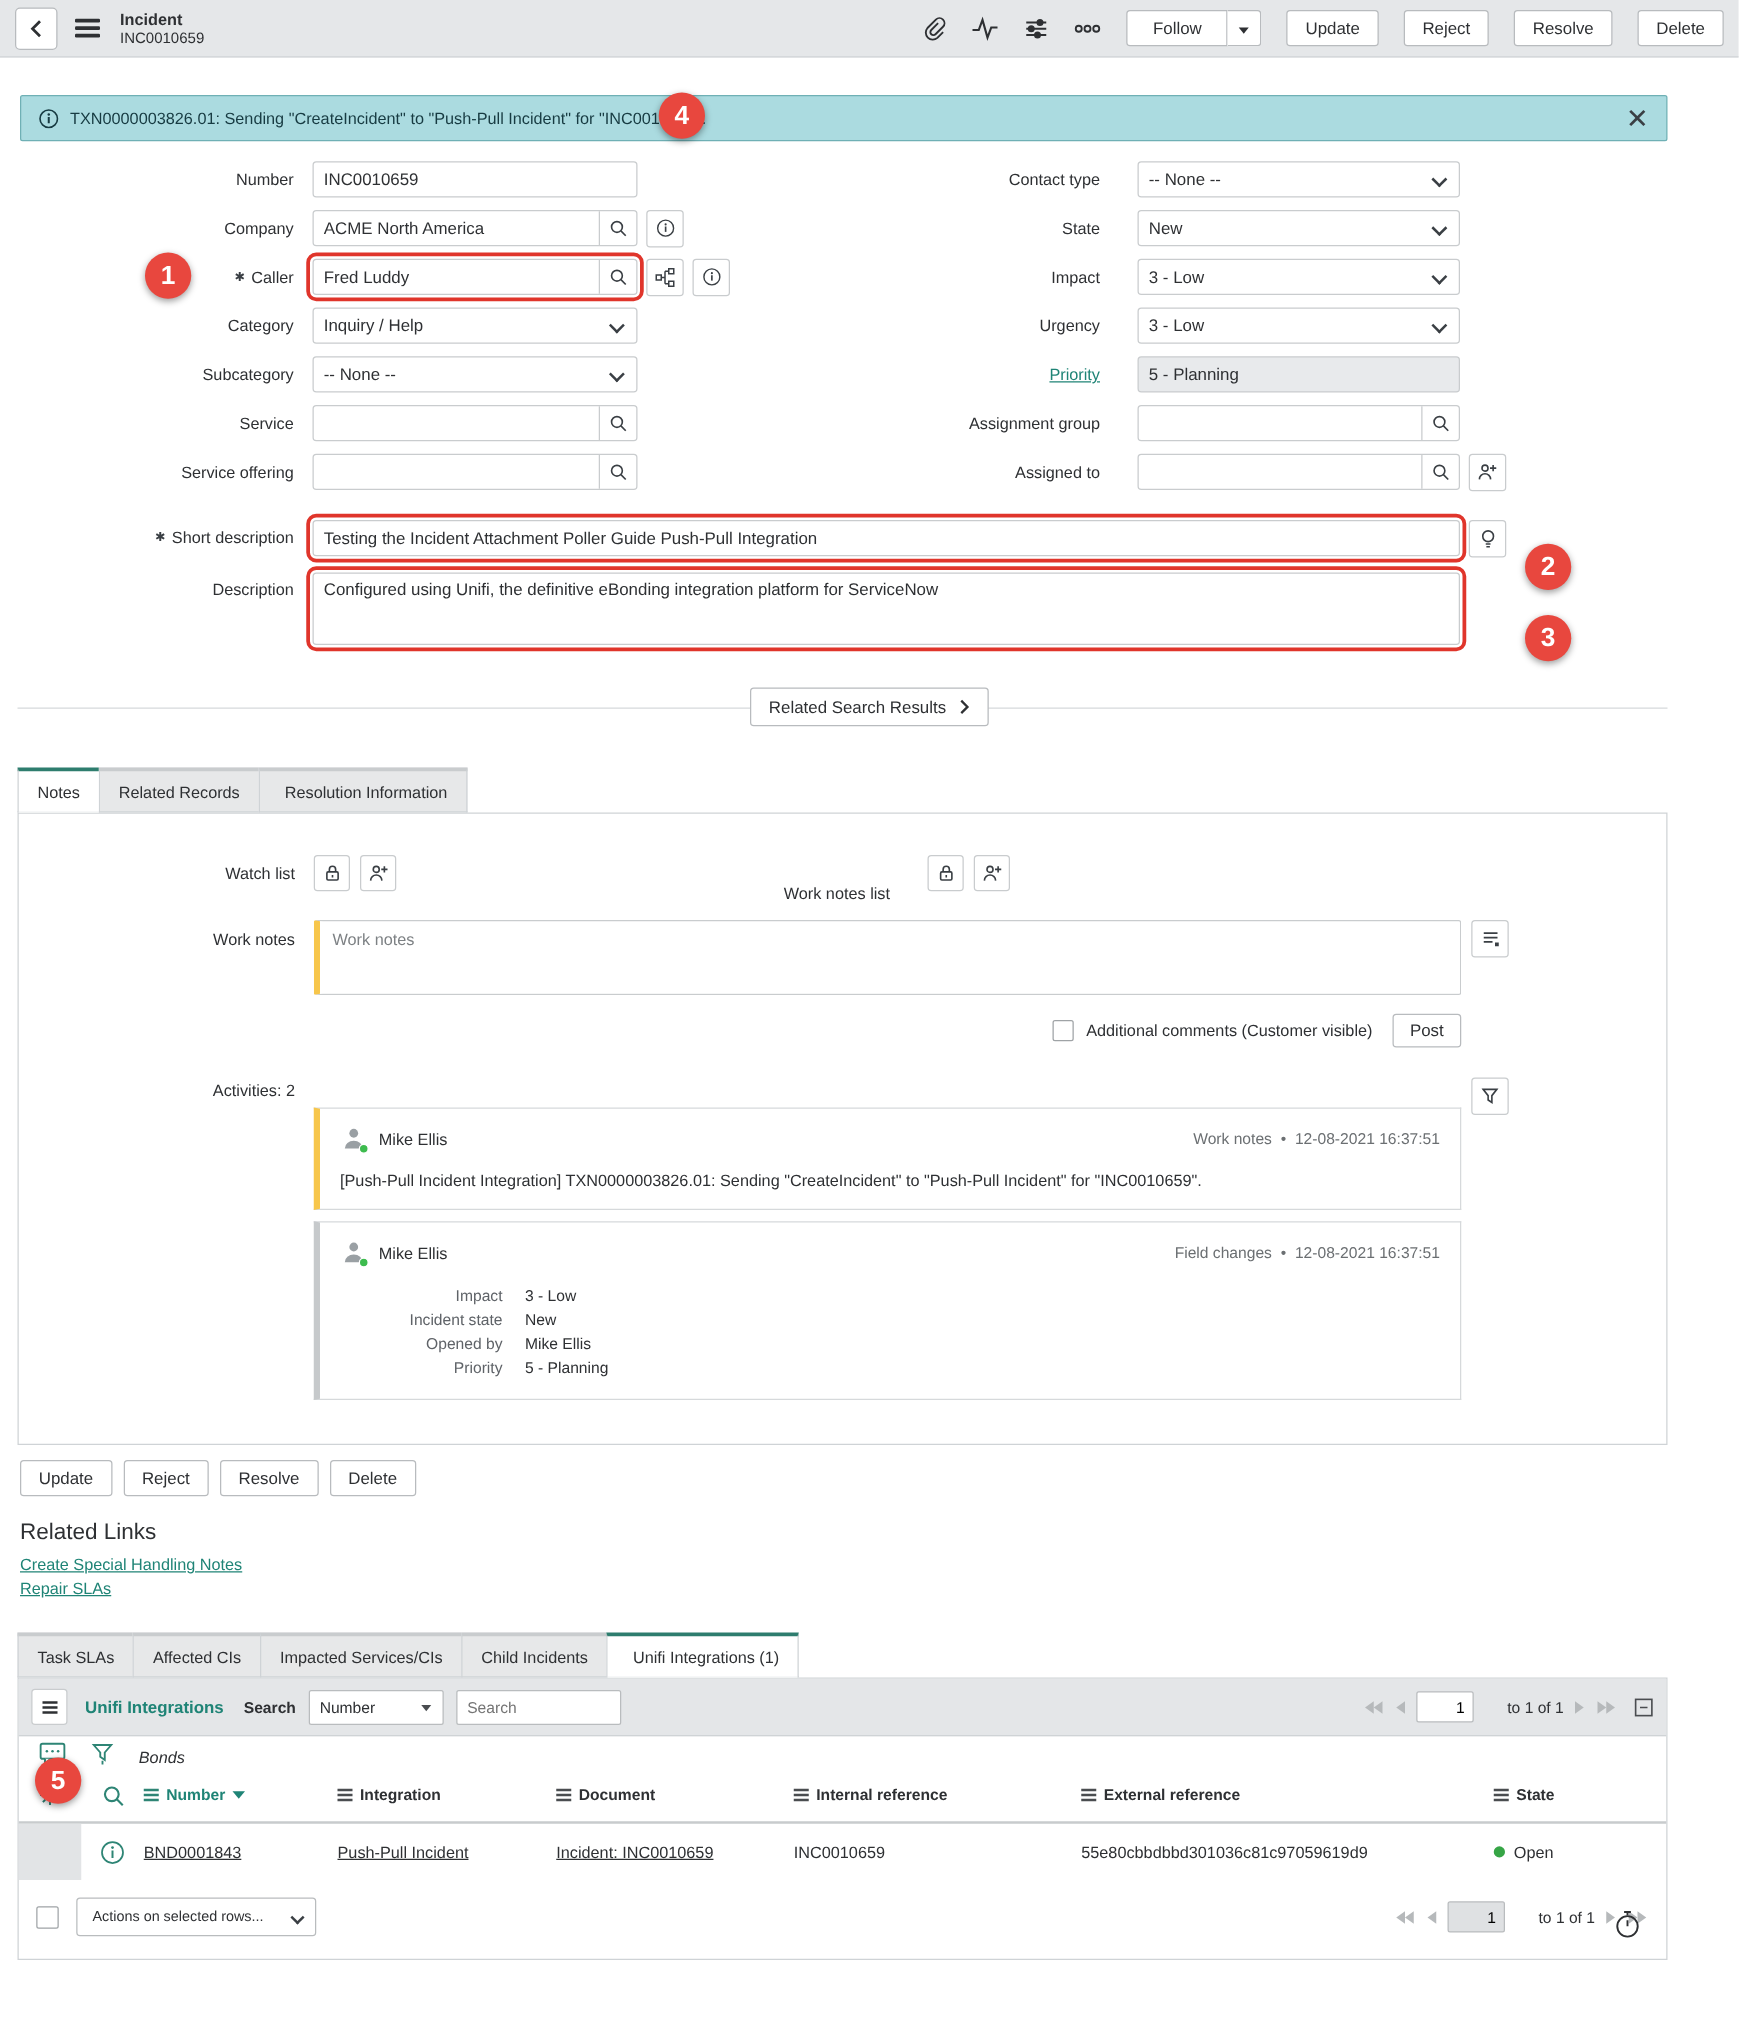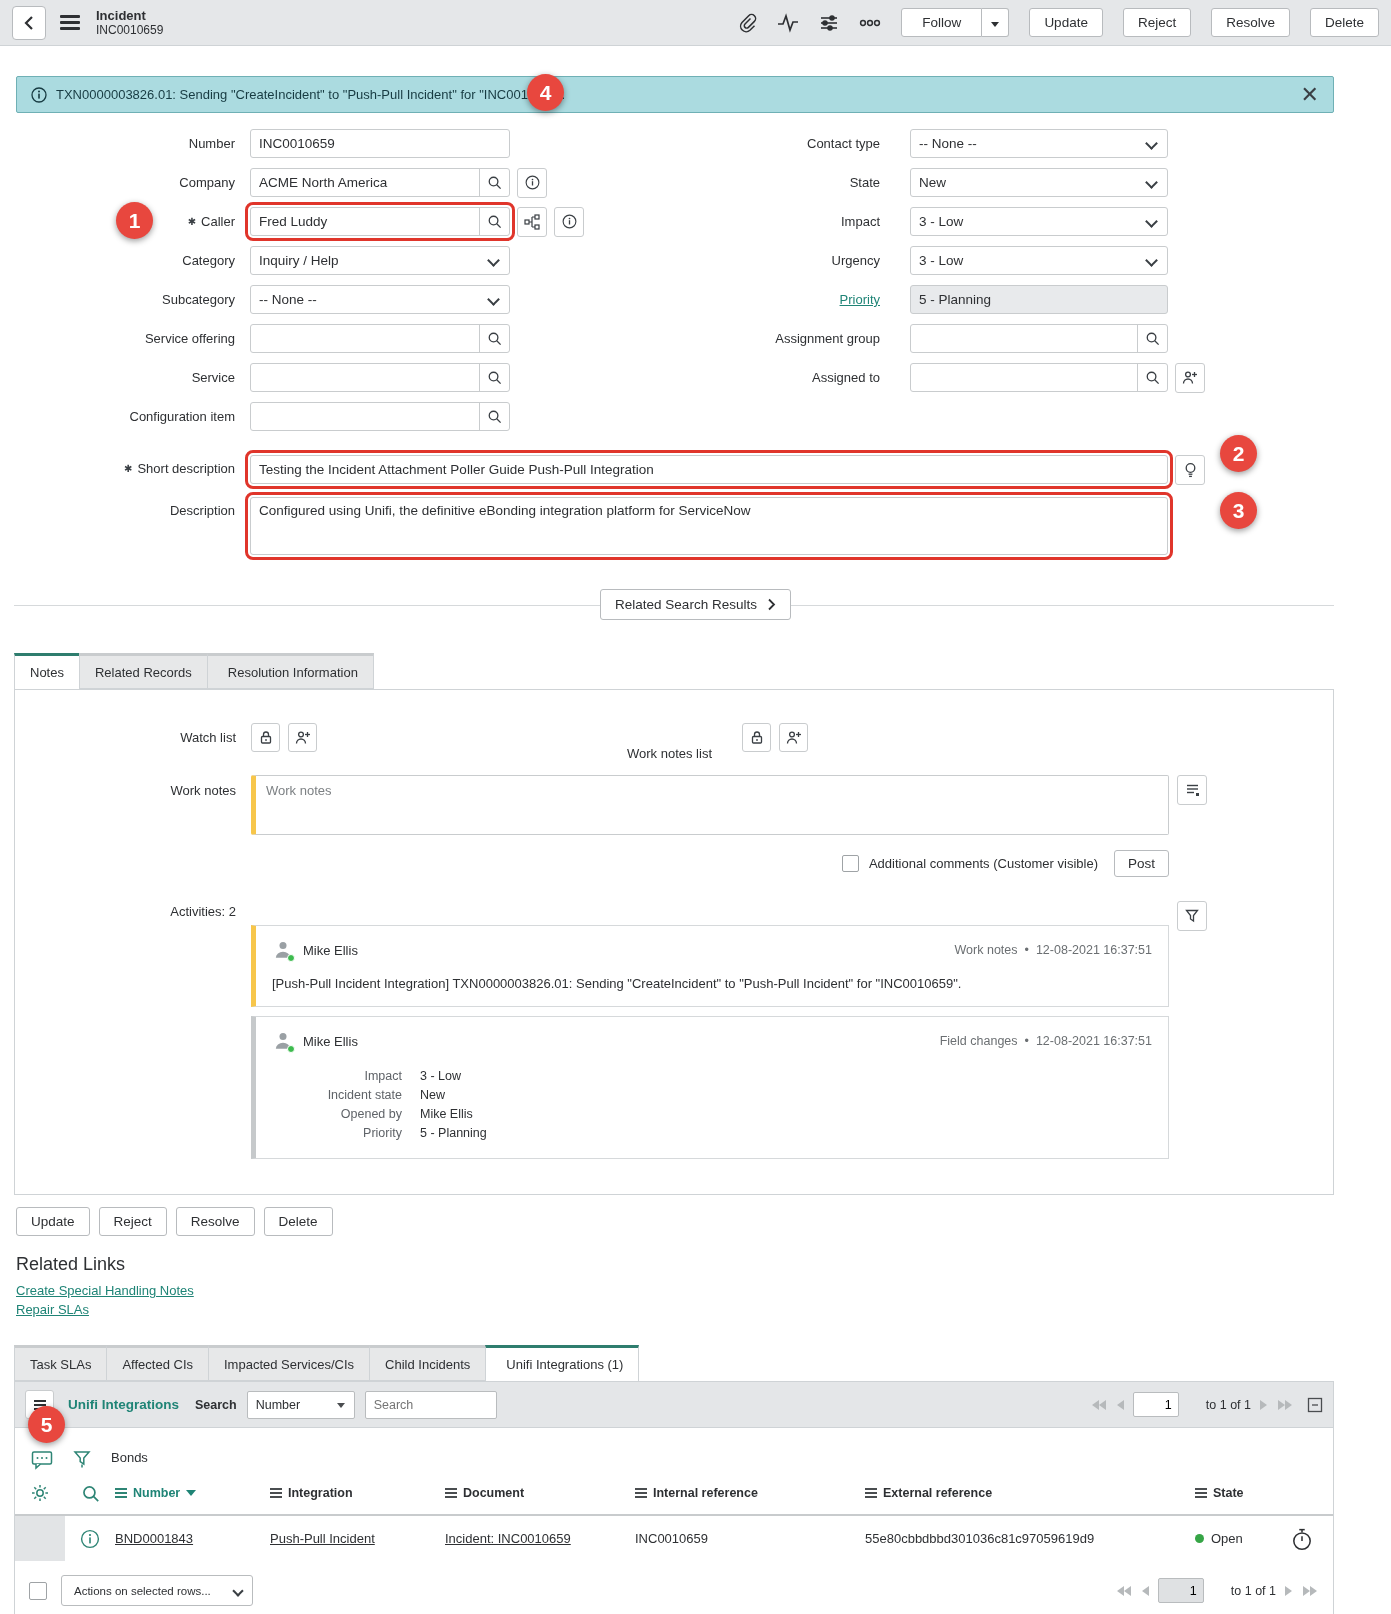--- a/index.html
+++ b/index.html
@@ -121,21 +121,21 @@
   .list-title { color: #1f8476; font-weight: bold; font-size: 13.5px; margin: 0 6px 0 4px; }
   .search-lbl { font-weight: bold; font-size: 12.5px; }
   .mini-sel { position: relative; width: 108px; height: 28px; border: 1px solid #b9bcbe; border-radius: 2px; background: #fff; display: flex; align-items: center; padding: 0 22px 0 8px; font-size: 12.5px; cursor: pointer; }
   .mini-sel::after { content: ""; position: absolute; right: 9px; top: 11px; width: 0; height: 0; border-left: 4px solid transparent; border-right: 4px solid transparent; border-top: 5px solid #4a4d50; }
   .mini-input { width: 132px; height: 28px; border: 1px solid #b9bcbe; border-radius: 2px; padding: 0 8px; font-size: 12.5px; font-family: "Liberation Sans", sans-serif; }
   .pager { margin-left: auto; display: flex; align-items: center; gap: 7px; }
   .pg-num { width: 46px; height: 25px; border: 1px solid #b9bcbe; border-radius: 2px; text-align: right; padding: 0 6px; font-size: 12.5px; font-family: "Liberation Sans", sans-serif; background: #fff; }
   .pg-num.gray { background: #dfe1e3; }
   .pg-range { font-size: 12.5px; padding-left: 20px; }
   .pg-arrow { cursor: pointer; display: flex; }
-  .bonds-row { display: flex; align-items: flex-start; gap: 20px; padding: 22px 16px 2px; }
+  .bonds-row { display: flex; align-items: flex-end; gap: 20px; padding: 4px 16px 2px; font-style: italic; }
   .bonds-row .lbl { font-size: 13px; color: #2e3033; }
   .lgrid { display: grid; grid-template-columns: 50px 50px 155px 175px 190px 230px 330px 1fr; align-items: center; }
   .lhead { height: 42px; }
   .col-h { display: flex; align-items: center; gap: 6px; font-size: 12.5px; font-weight: bold; color: #2e3033; cursor: pointer; }
   .col-h.sorted { color: #1f8476; }
   .sort-caret { width: 0; height: 0; border-left: 5px solid transparent; border-right: 5px solid transparent; border-top: 6px solid #1f8476; }
   .ctx { display: inline-flex; flex-direction: column; gap: 2px; }
   .ctx span { width: 12px; height: 2px; background: #4a4d50; }
   .lrow { border-top: 2px solid #c8cbcd; height: 47px; }
   .row-gutter { background: #e2e4e6; height: 100%; }
@@ -282,45 +282,33 @@
       </div>
       <div class="frow">
         <label class="flabel">Category</label>
         <div class="sel">Inquiry / Help</div>
       </div>
       <div class="frow">
         <label class="flabel">Subcategory</label>
         <div class="sel">-- None --</div>
       </div>
       <div class="frow">
-        <label class="flabel">Service offering</label>
-        <div class="ig">
-          <input value="" style="">
-          <span class="seg">
-            <svg width="15" height="15" viewBox="0 0 16 16">
-                <circle cx="7" cy="7" r="4.6" fill="none" stroke="#3a3f44" stroke-width="1.4"></circle>
-                <line x1="10.4" y1="10.4" x2="14.5" y2="14.5" stroke="#3a3f44" stroke-width="1.4"></line>
-              </svg>
-          </span>
-        </div>
-      </div>
-      <div class="frow">
         <label class="flabel">Service</label>
         <div class="ig">
           <input value="" style="">
           <span class="seg">
             <svg width="15" height="15" viewBox="0 0 16 16">
                 <circle cx="7" cy="7" r="4.6" fill="none" stroke="#3a3f44" stroke-width="1.4"></circle>
                 <line x1="10.4" y1="10.4" x2="14.5" y2="14.5" stroke="#3a3f44" stroke-width="1.4"></line>
               </svg>
           </span>
         </div>
       </div>
       <div class="frow">
-        <label class="flabel">Configuration item</label>
+        <label class="flabel">Service offering</label>
         <div class="ig">
           <input value="" style="">
           <span class="seg">
             <svg width="15" height="15" viewBox="0 0 16 16">
                 <circle cx="7" cy="7" r="4.6" fill="none" stroke="#3a3f44" stroke-width="1.4"></circle>
                 <line x1="10.4" y1="10.4" x2="14.5" y2="14.5" stroke="#3a3f44" stroke-width="1.4"></line>
               </svg>
           </span>
         </div>
       </div>

